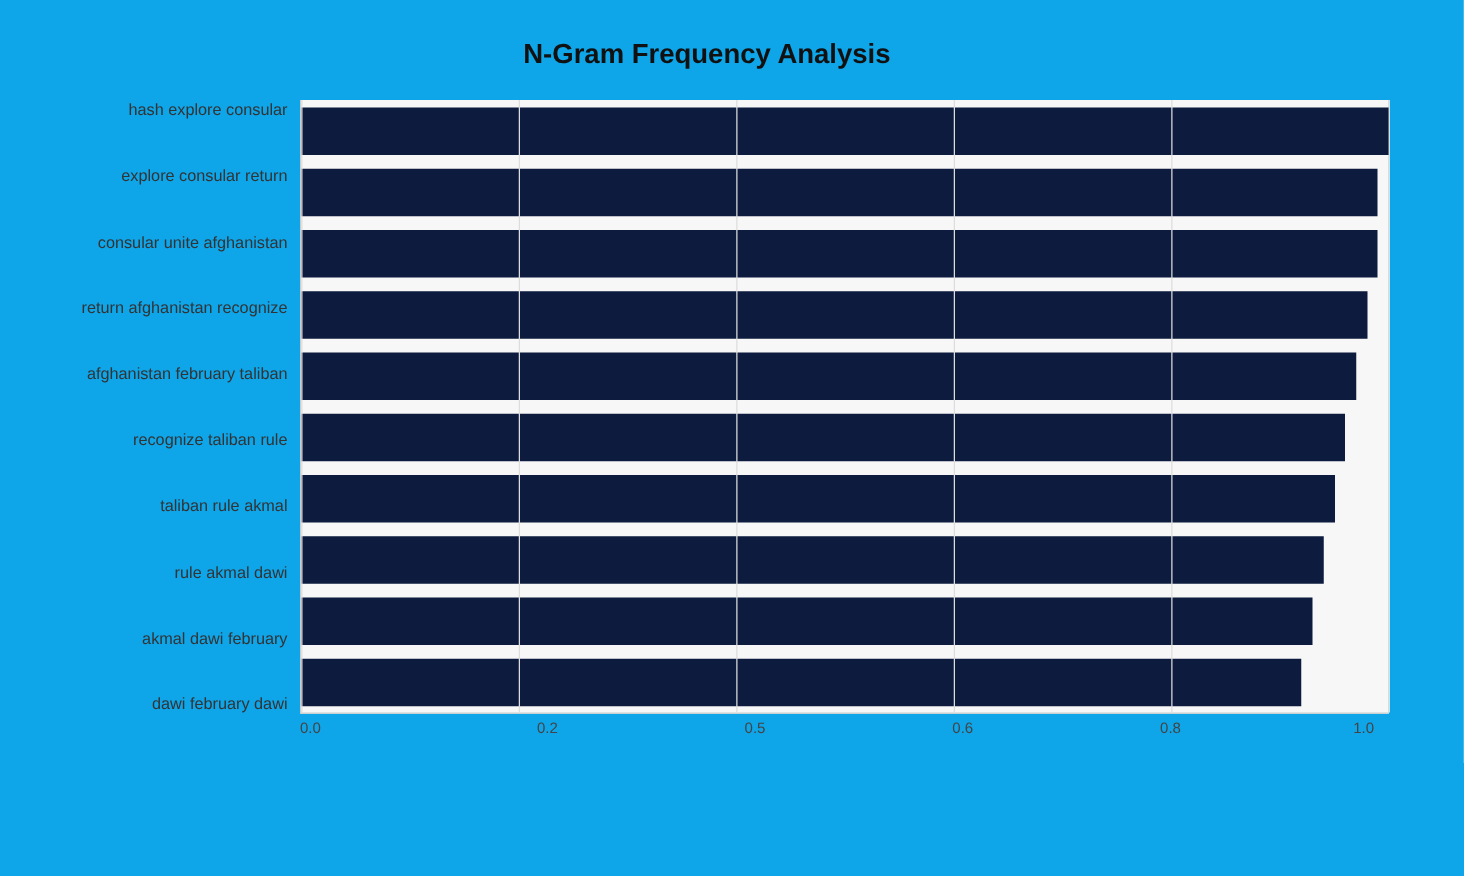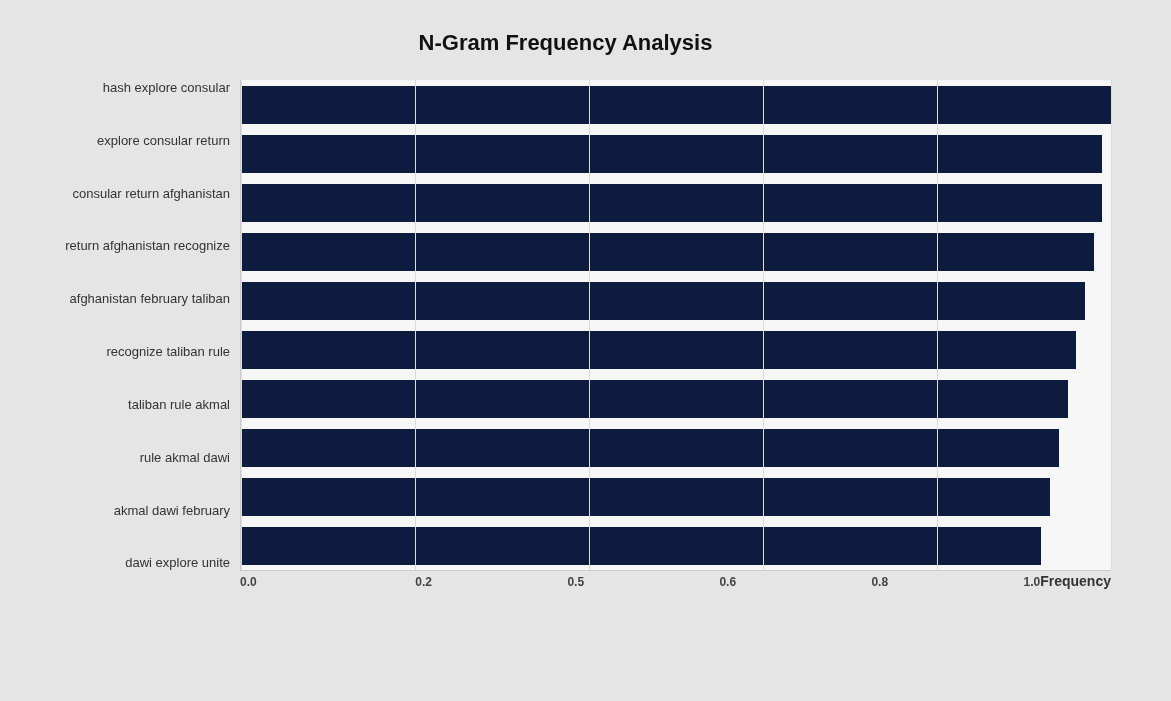--- a/index.html
+++ b/index.html
@@ -6,21 +6,21 @@
     body {
       background: #f7f7f7;
       font-family: Arial, sans-serif;
       width: 1171px;
       height: 701px;
       display: flex;
       align-items: center;
       justify-content: center;
     }
     .chart-container {
-      background: #e5e5e5;
+      background: #0ea5e9;
       width: 1171px;
       height: 701px;
       position: relative;
       padding: 30px 60px 80px 20px;
     }
     .chart-title {
       text-align: center;
       font-size: 22px;
       font-weight: bold;
       margin-bottom: 24px;
@@ -70,37 +70,36 @@
       padding: 3px 0;
     }
     .bar {
       height: 38px;
       background: #0d1b3e;
       border-radius: 0;
     }
     .x-axis {
       height: 40px;
       display: flex;
-      flex-direction: row;
-      font-weight: bold;
+      flex-direction: column;
     }
     .x-ticks {
       display: flex;
       justify-content: space-between;
       padding: 4px 0 2px 0;
       width: 100%;
     }
     .x-tick {
       font-size: 12px;
       color: #444;
       text-align: right;
       width: 40px;
     }
     .x-tick:first-child { text-align: left; }
-    .x-tick:last-child { text-align: right; }
+    .x-tick:last-child { text-align: center; }
     .x-axis-label {
       text-align: center;
       font-size: 14px;
       color: #333;
       margin-top: 2px;
     }
     
     .gridlines {
       position: absolute;
       top: 0; left: 0; right: 0; bottom: 0;
@@ -116,28 +115,28 @@
   </style>
 </head>
 <body>
 
 <div class="chart-container">
   <div class="chart-title">N-Gram Frequency Analysis</div>
   <div class="chart-area">
     <div class="y-axis" id="y-axis">
         <div class="y-label">hash explore consular</div>
         <div class="y-label">explore consular return</div>
-        <div class="y-label">consular return afghanistan</div>
+        <div class="y-label">consular unite afghanistan</div>
         <div class="y-label">return afghanistan recognize</div>
         <div class="y-label">afghanistan february taliban</div>
         <div class="y-label">recognize taliban rule</div>
         <div class="y-label">taliban rule akmal</div>
         <div class="y-label">rule akmal dawi</div>
         <div class="y-label">akmal dawi february</div>
-        <div class="y-label">dawi explore unite</div>
+        <div class="y-label">dawi february dawi</div>
       </div>
     <div class="bars-and-x">
       <div class="bars-wrapper" id="bars-wrapper">
         <div class="gridlines" id="gridlines">
             <div class="gridline" style="left: 0%;"></div>
             <div class="gridline" style="left: 20%;"></div>
             <div class="gridline" style="left: 40%;"></div>
             <div class="gridline" style="left: 60%;"></div>
             <div class="gridline" style="left: 80%;"></div>
             <div class="gridline" style="left: 100%;"></div>
@@ -175,17 +174,16 @@
         </div>
       <div class="x-axis">
         <div class="x-ticks" id="x-ticks">
             <div class="x-tick">0.0</div>
             <div class="x-tick">0.2</div>
             <div class="x-tick">0.5</div>
             <div class="x-tick">0.6</div>
             <div class="x-tick">0.8</div>
             <div class="x-tick">1.0</div>
           </div>
-        <div class="x-axis-label">Frequency</div>
       </div>
     </div>
   </div>
 </div>
 
 </body></html>

